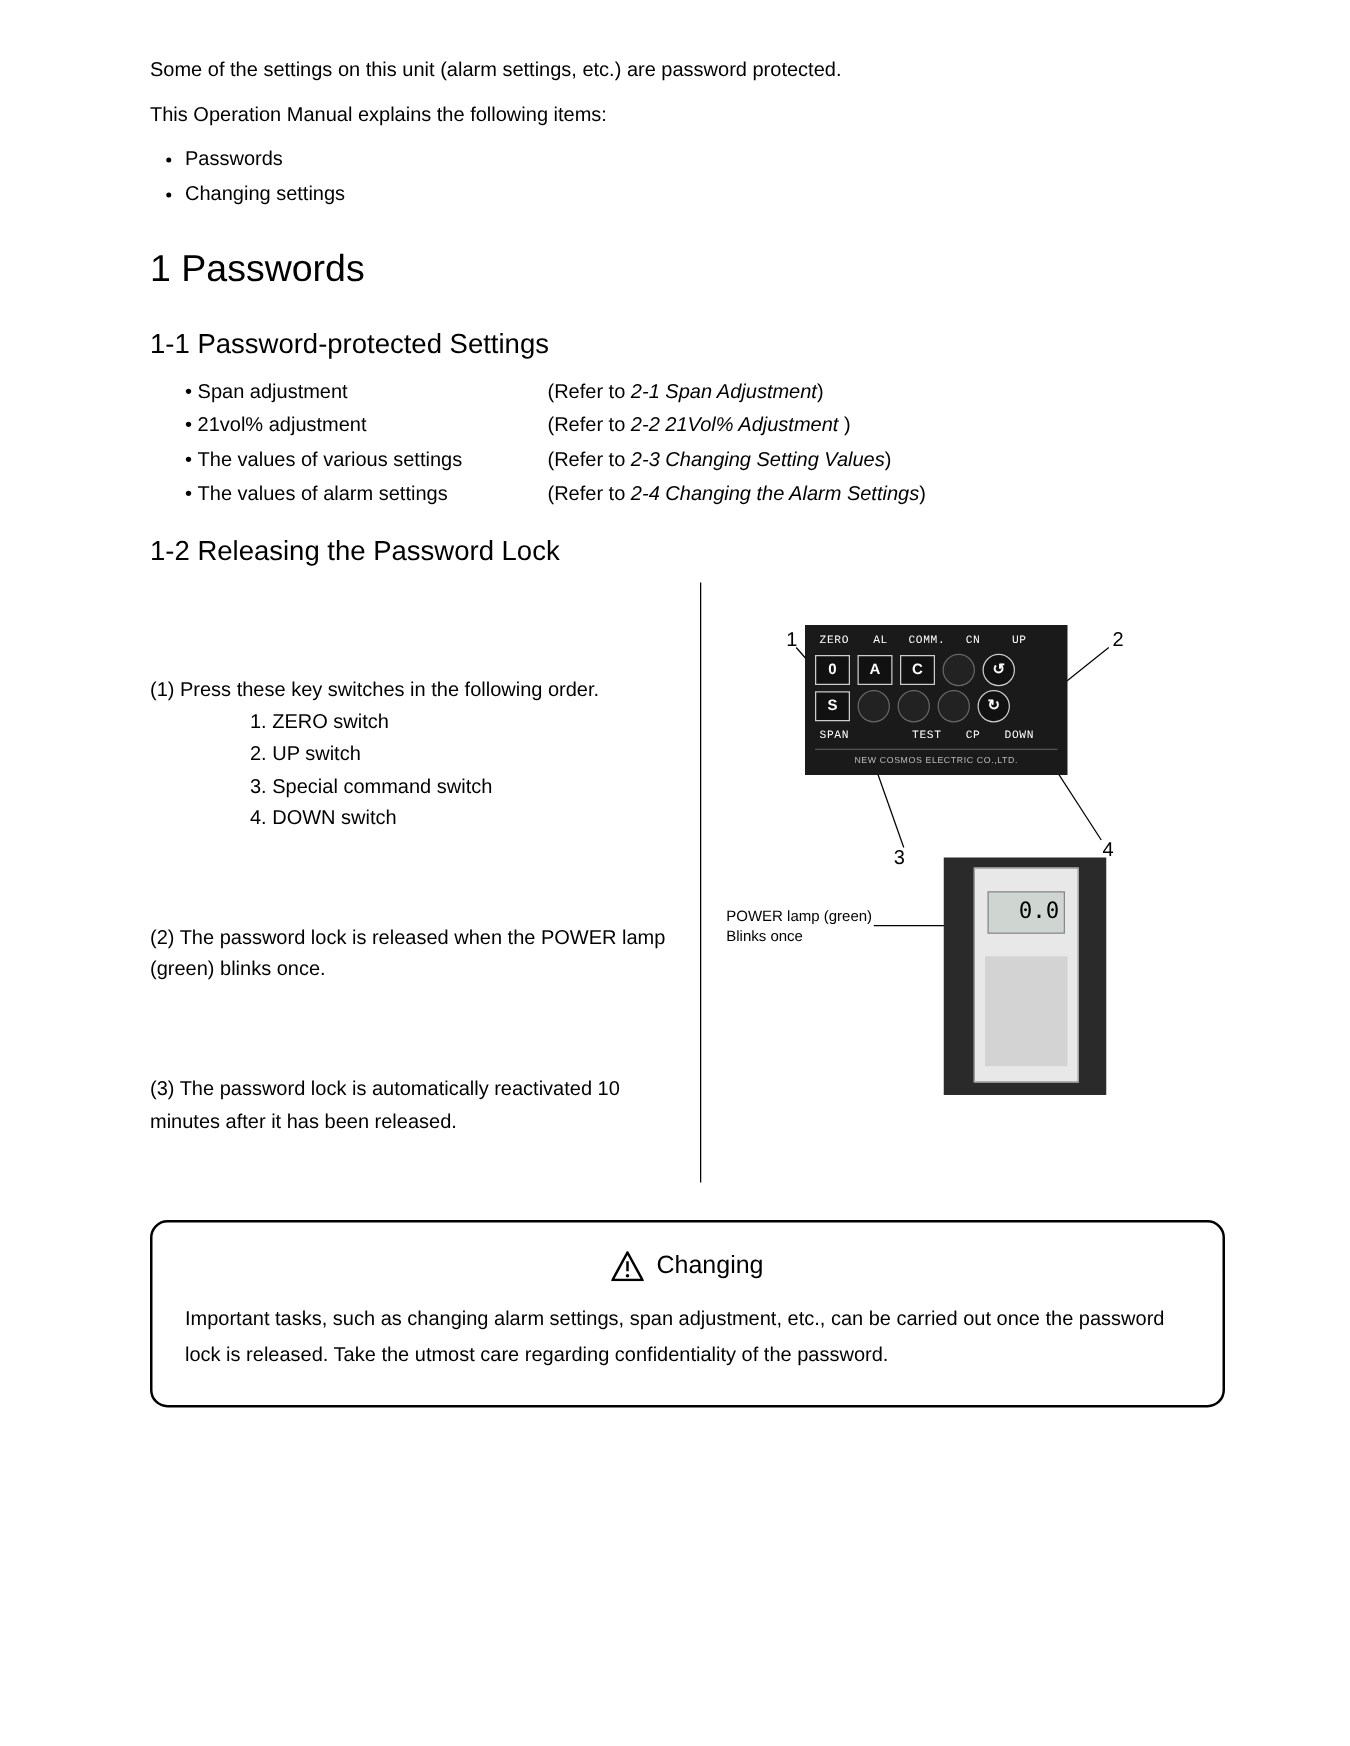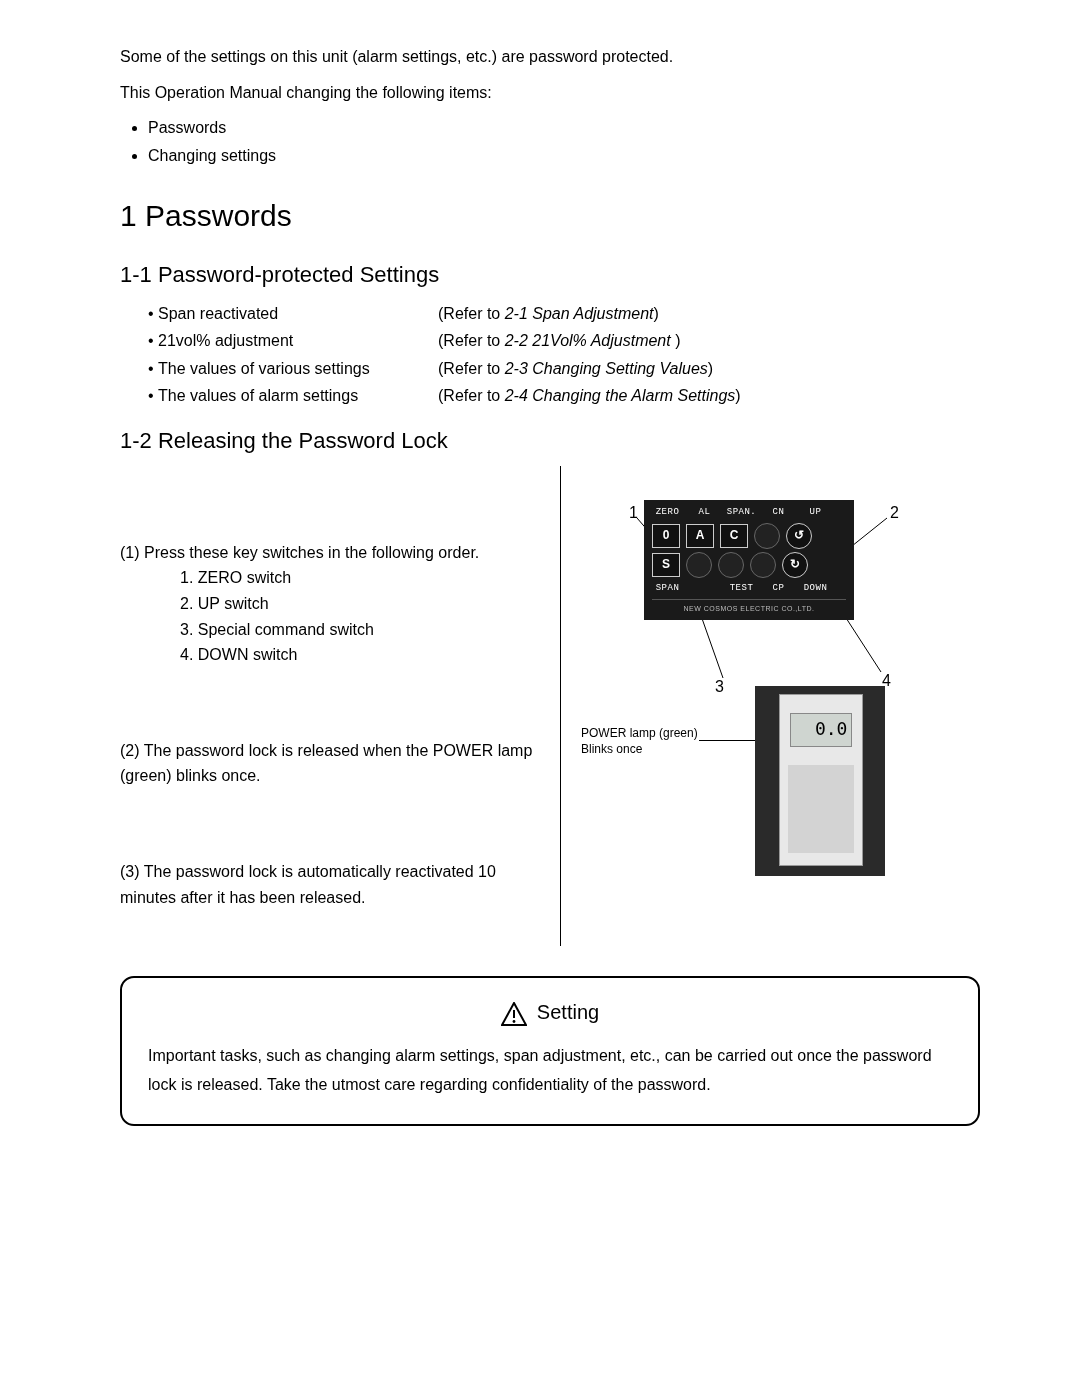--- a/index.html
+++ b/index.html
@@ -40,21 +40,21 @@
   .release-layout {
     display: flex;
     gap: 10px;
     align-items: flex-end;
   }
   .release-left { flex: 0 0 430px; }
   .release-right { flex: 1; position: relative; border-left: 1px solid #000; min-height: 480px; }
 
   .step-group { margin-bottom: 36px; }
   .step-lead { margin-left: 0; }
-  .step-sub  { margin-left: 60px; }
+  .step-sub  { margin-left: 80px; }
 
   
   .panel-wrap {
     position: relative;
     width: 320px;
     margin-left: 28px;
     margin-top: 8px;
   }
   .panel-wrap .callout {
     position: absolute;
@@ -159,33 +159,33 @@
     margin-right:10px;
   }
   .warning-title .tri svg { display:block; }
   .warning-body { font-size:16px; line-height:1.8; }
 </style>
 </head>
 <body>
 
 <div class="intro">
   <p>Some of the settings on this unit (alarm settings, etc.) are password protected.</p>
-  <p>This Operation Manual changing the following items:</p>
+  <p>This Operation Manual explains the following items:</p>
   <ul class="bullets">
     <li>Passwords</li>
     <li>Changing settings</li>
   </ul>
 </div>
 
 <h1 class="section">1 Passwords</h1>
 
 <h2 class="subsection">1-1 Password-protected Settings</h2>
 <div class="protected-table">
   <div class="protected-row">
-    <div class="col1">•&nbsp;<span>Span reactivated</span></div>
+    <div class="col1">•&nbsp;<span>Span adjustment</span></div>
     <div class="col2"><span class="p">(Refer to </span><span class="ref">2-1 Span Adjustment</span><span class="p">)</span></div>
   </div>
   <div class="protected-row">
     <div class="col1">•&nbsp;<span>21vol% adjustment</span></div>
     <div class="col2"><span class="p">(Refer to </span><span class="ref">2-2 21Vol% Adjustment </span><span class="p">)</span></div>
   </div>
   <div class="protected-row">
     <div class="col1">•&nbsp;<span>The values of various settings</span></div>
     <div class="col2"><span class="p">(Refer to </span><span class="ref">2-3 Changing Setting Values</span><span class="p">)</span></div>
   </div>
@@ -225,21 +225,21 @@
         <line x1="48" y1="18" x2="74" y2="48" stroke="#000" stroke-width="1"></line>
         <line x1="298" y1="18" x2="248" y2="58" stroke="#000" stroke-width="1"></line>
         <line x1="134" y1="178" x2="110" y2="110" stroke="#000" stroke-width="1"></line>
         <line x1="292" y1="172" x2="248" y2="104" stroke="#000" stroke-width="1"></line>
       </svg>
 
       <div class="panel">
         <div class="toprow">
           <span class="lbl">ZERO</span>
           <span class="lbl">AL</span>
-          <span class="lbl">SPAN.</span>
+          <span class="lbl">COMM.</span>
           <span class="lbl">CN</span>
           <span class="lbl">UP</span>
         </div>
         <div class="midrow">
           <span class="key">0</span>
           <span class="key">A</span>
           <span class="key">C</span>
           <span class="key round dark"></span>
           <span class="key round">↺</span>
         </div>
@@ -282,16 +282,16 @@
 </div>
 
 <div class="warning-box">
   <div class="warning-title">
     <span class="tri">
       <svg width="26" height="24" viewBox="0 0 26 24">
         <polygon points="13,1 25,23 1,23" fill="none" stroke="#000" stroke-width="2"></polygon>
         <line x1="13" y1="8" x2="13" y2="16" stroke="#000" stroke-width="2"></line>
         <circle cx="13" cy="19.5" r="1.4" fill="#000"></circle>
       </svg>
-    </span><span>Setting</span>
+    </span><span>Changing</span>
   </div>
   <div class="warning-body">Important tasks, such as changing alarm settings, span adjustment, etc., can be carried out once the password lock is released. Take the utmost care regarding confidentiality of the password.</div>
 </div>
 
 </body></html>

